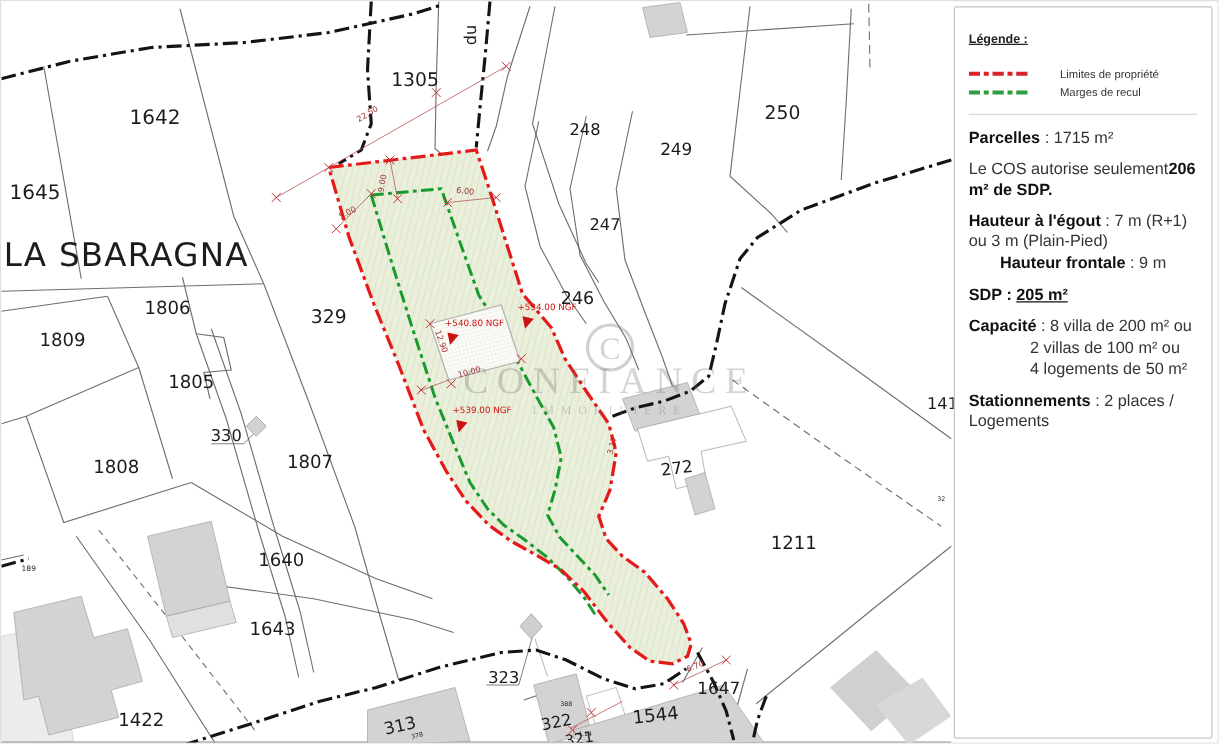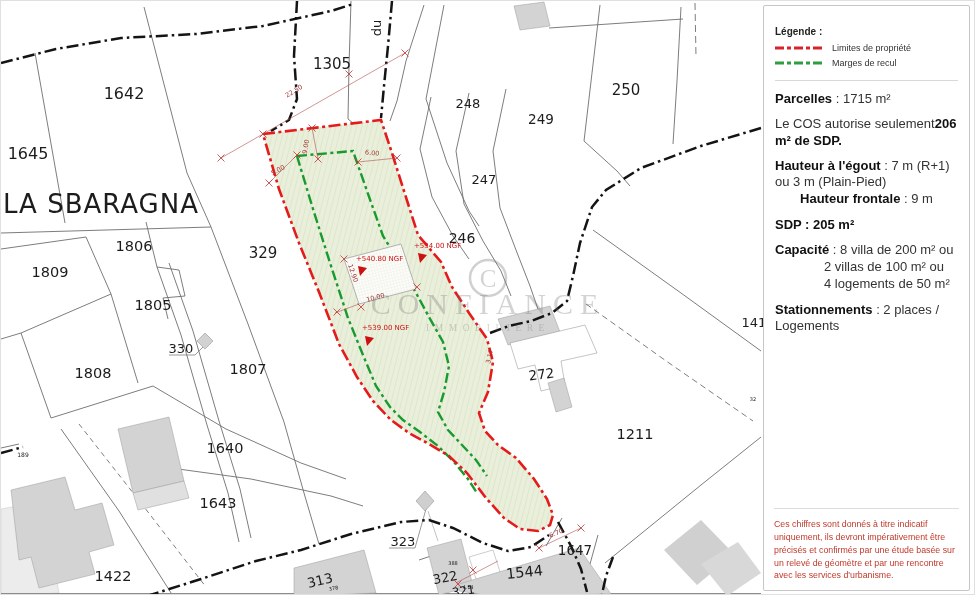--- a/index.html
+++ b/index.html
@@ -2,29 +2,29 @@
 <html><head>
 <meta charset="utf-8">
 <style>
   html,body{margin:0;padding:0;background:#fff;}
   #stage{position:relative;width:975px;height:595px;background:#fff;overflow:hidden;
          font-family:"Liberation Sans",sans-serif;border:1px solid #e0e0e0;box-sizing:border-box;}
   #mapsvg{position:absolute;left:0;top:0;}
   .panel{position:absolute;left:762px;top:4px;width:207px;height:586px;background:#fff;
          border:1px solid #c6c6c6;border-radius:2px;box-sizing:border-box;
          padding:20px 11px 8px 11px;color:#222;}
-  .lg-title{font-size:10px;font-weight:bold;margin-bottom:6px;}
-  .lg-row{display:flex;align-items:center;gap:9px;font-size:9px;color:#333;margin-bottom:5px;}
+  .lg-title{font-size:10px;font-weight:bold;text-decoration:underline;margin-bottom:17px;}
+  .lg-row{display:flex;align-items:center;gap:25px;font-size:9px;color:#333;margin-bottom:5px;}
   .swatch{flex:0 0 auto;display:block;}
   hr.div{border:0;border-top:1px solid #d8d8d8;margin:12px 0 10px 0;}
   .row{font-size:13px;line-height:1.25;margin-top:9px;color:#333;}
   .row b{color:#111;}
   .row.tight{margin-top:1px;text-align:center;}
   .indent{padding-left:49px;margin-top:1px;}
-  .u{}
+  .u{text-decoration:underline;}
   .note-wrap{position:absolute;left:10px;right:10px;bottom:8px;border-top:1px solid #ddd;
              padding-top:9px;}
   .note{font-size:8.8px;line-height:1.45;color:#c0392b;}
   text{font-family:"DejaVu Sans",sans-serif;fill:#1c1c1c;}
   .dim{fill:#a23333;font-size:6.5px;}
   .ngf{fill:#cc1111;font-size:7px;}
   .wm{fill:rgba(110,110,110,0.30);font-family:"Liberation Serif",serif;}
 </style>
 </head>
 <body>
@@ -267,18 +267,15 @@
     <b>SDP : </b><b class="u">205 m²</b>
   </div>
   <div class="row">
     <b>Capacité</b><span> : 8 villa de 200 m² ou</span>
   </div>
   <div class="row indent">2 villas de 100 m² ou</div>
   <div class="row indent">4 logements de 50 m²</div>
   <div class="row">
     <b>Stationnements</b><span> : 2 places / Logements</span>
   </div>
-  <div class="note-wrap">
-    <div class="note">Ces chiffres sont donnés à titre indicatif uniquement, ils devront impérativement être précisés et confirmés par une étude basée sur un relevé de géomètre et par une rencontre avec les services d'urbanisme.</div>
-  </div>
 </div>
 
 </div>
 
 </body></html>

